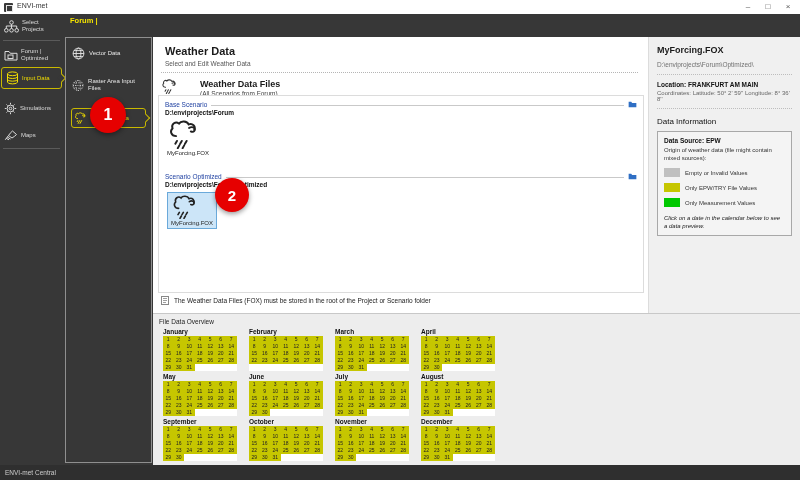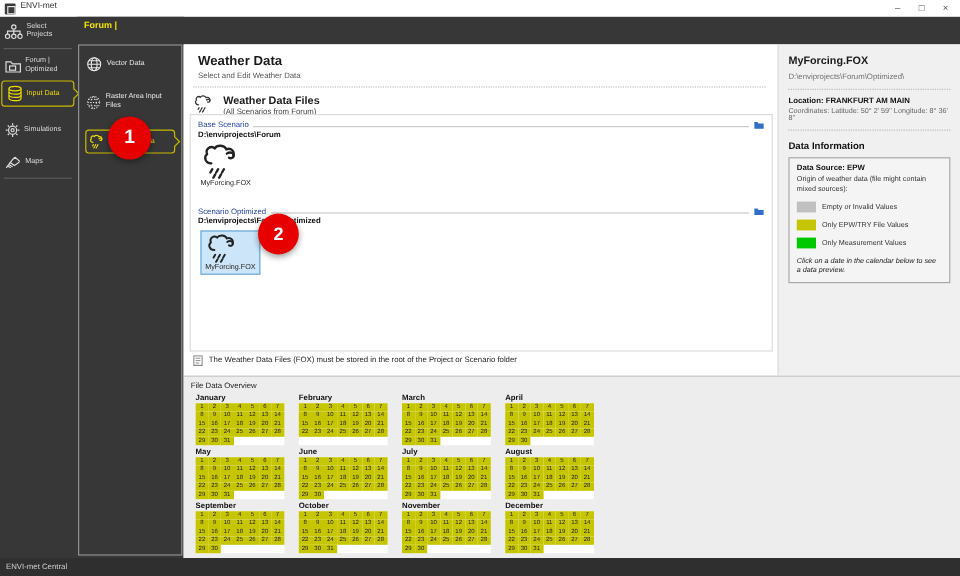--- a/index.html
+++ b/index.html
@@ -46,21 +46,21 @@
   .badge { position:absolute; background:#e60000; border-radius:50%; color:#fff; font-weight:700;
            display:flex; align-items:center; justify-content:center; z-index:30; box-shadow:0 2px 5px rgba(0,0,0,.4); }
   .badge-1 { left:90px; top:97px; width:36px; height:36px; font-size:16px; }
   .badge-2 { left:215px; top:178px; width:34px; height:34px; font-size:15px; }
 
   
   .main { position:absolute; left:153px; top:37px; width:495px; height:276px; background:#fff; }
   .main-title { margin:8px 0 0 12px; font-size:11px; font-weight:600; color:#1a1a1a; }
   .main-sub { margin:3px 0 0 12px; font-size:6.5px; color:#555; }
   .dotted { border-top:1px dotted #b5b5b5; margin:5px 10px 0 8px; }
-  .sec-head { display:flex; margin:6px 0 0 8px; gap:7px; align-items:flex-start; }
+  .sec-head { display:flex; margin:6px 0 0 8px; gap:21px; align-items:flex-start; }
   .sec-titles .t { font-size:9px; font-weight:700; color:#1a1a1a; }
   .sec-titles .s { font-size:6.5px; color:#444; margin-top:1px; }
   .yellow-rule { border-top:2px solid #d6ca00; margin:3px 4px 0 6px; }
   .files-panel { position:absolute; left:5px; top:58px; width:486px; height:198px; border:1px solid #dcdcdc; background:#fff; padding:4px 6px; }
   .fs-head { display:flex; align-items:center; gap:4px; }
   .fs-label { font-size:6.5px; color:#1d3fa0; white-space:nowrap; }
   .fs-line { flex:1; border-top:1px solid #c9c9c9; margin-top:2px; }
   .fs-path { font-size:6.5px; font-weight:700; color:#111; margin-top:1px; }
   .file-tile { display:inline-block; text-align:center; margin:4px 0 0 2px; color:#222; }
   .file-tile .fname { font-size:6px; color:#222; margin-top:1px; }
@@ -68,21 +68,21 @@
   .fieldset2 { margin-top:13px; }
   .note-row { position:absolute; left:8px; top:259px; display:flex; gap:5px; align-items:center; font-size:6.5px; color:#222; }
 
   
   .rightpanel { position:absolute; left:648px; top:37px; width:152px; height:276px; background:#f0f0f0; border-left:1px solid #dcdcdc; padding:0 8px; }
   .rp-title { margin-top:8px; font-size:9px; font-weight:600; color:#1a1a1a; }
   .rp-path { margin-top:6px; font-size:6.5px; color:#707070; }
   .rp-dotted { border-top:1px dotted #bdbdbd; margin-top:6px; }
   .rp-loc { margin-top:6px; font-size:6.5px; font-weight:700; color:#111; }
   .rp-coords { margin-top:2px; font-size:6px; color:#666; }
-  .rp-sec { margin-top:8px; font-size:8px; font-weight:700; color:#111; }
+  .rp-sec { margin-top:8px; font-size:8px; font-weight:400; color:#111; }
   .info-box { margin-top:5px; border:1px solid #a8a8a8; background:#f4f4f4; padding:5px 6px; }
   .ib-source { font-size:6.5px; font-weight:700; color:#111; }
   .ib-origin { font-size:6px; color:#333; margin-top:2px; line-height:8px; }
   .legend-row { display:flex; align-items:center; gap:5px; margin-top:6px; }
   .swatch { width:16px; height:9px; flex:0 0 auto; }
   .legend-label { font-size:6px; color:#333; }
   .ib-hint { margin-top:7px; font-size:6px; font-style:italic; color:#222; line-height:8px; }
 
   
   .calsection { position:absolute; left:153px; top:313px; width:647px; height:152px; background:#ededed; border-top:1px solid #c8c8c8; }

